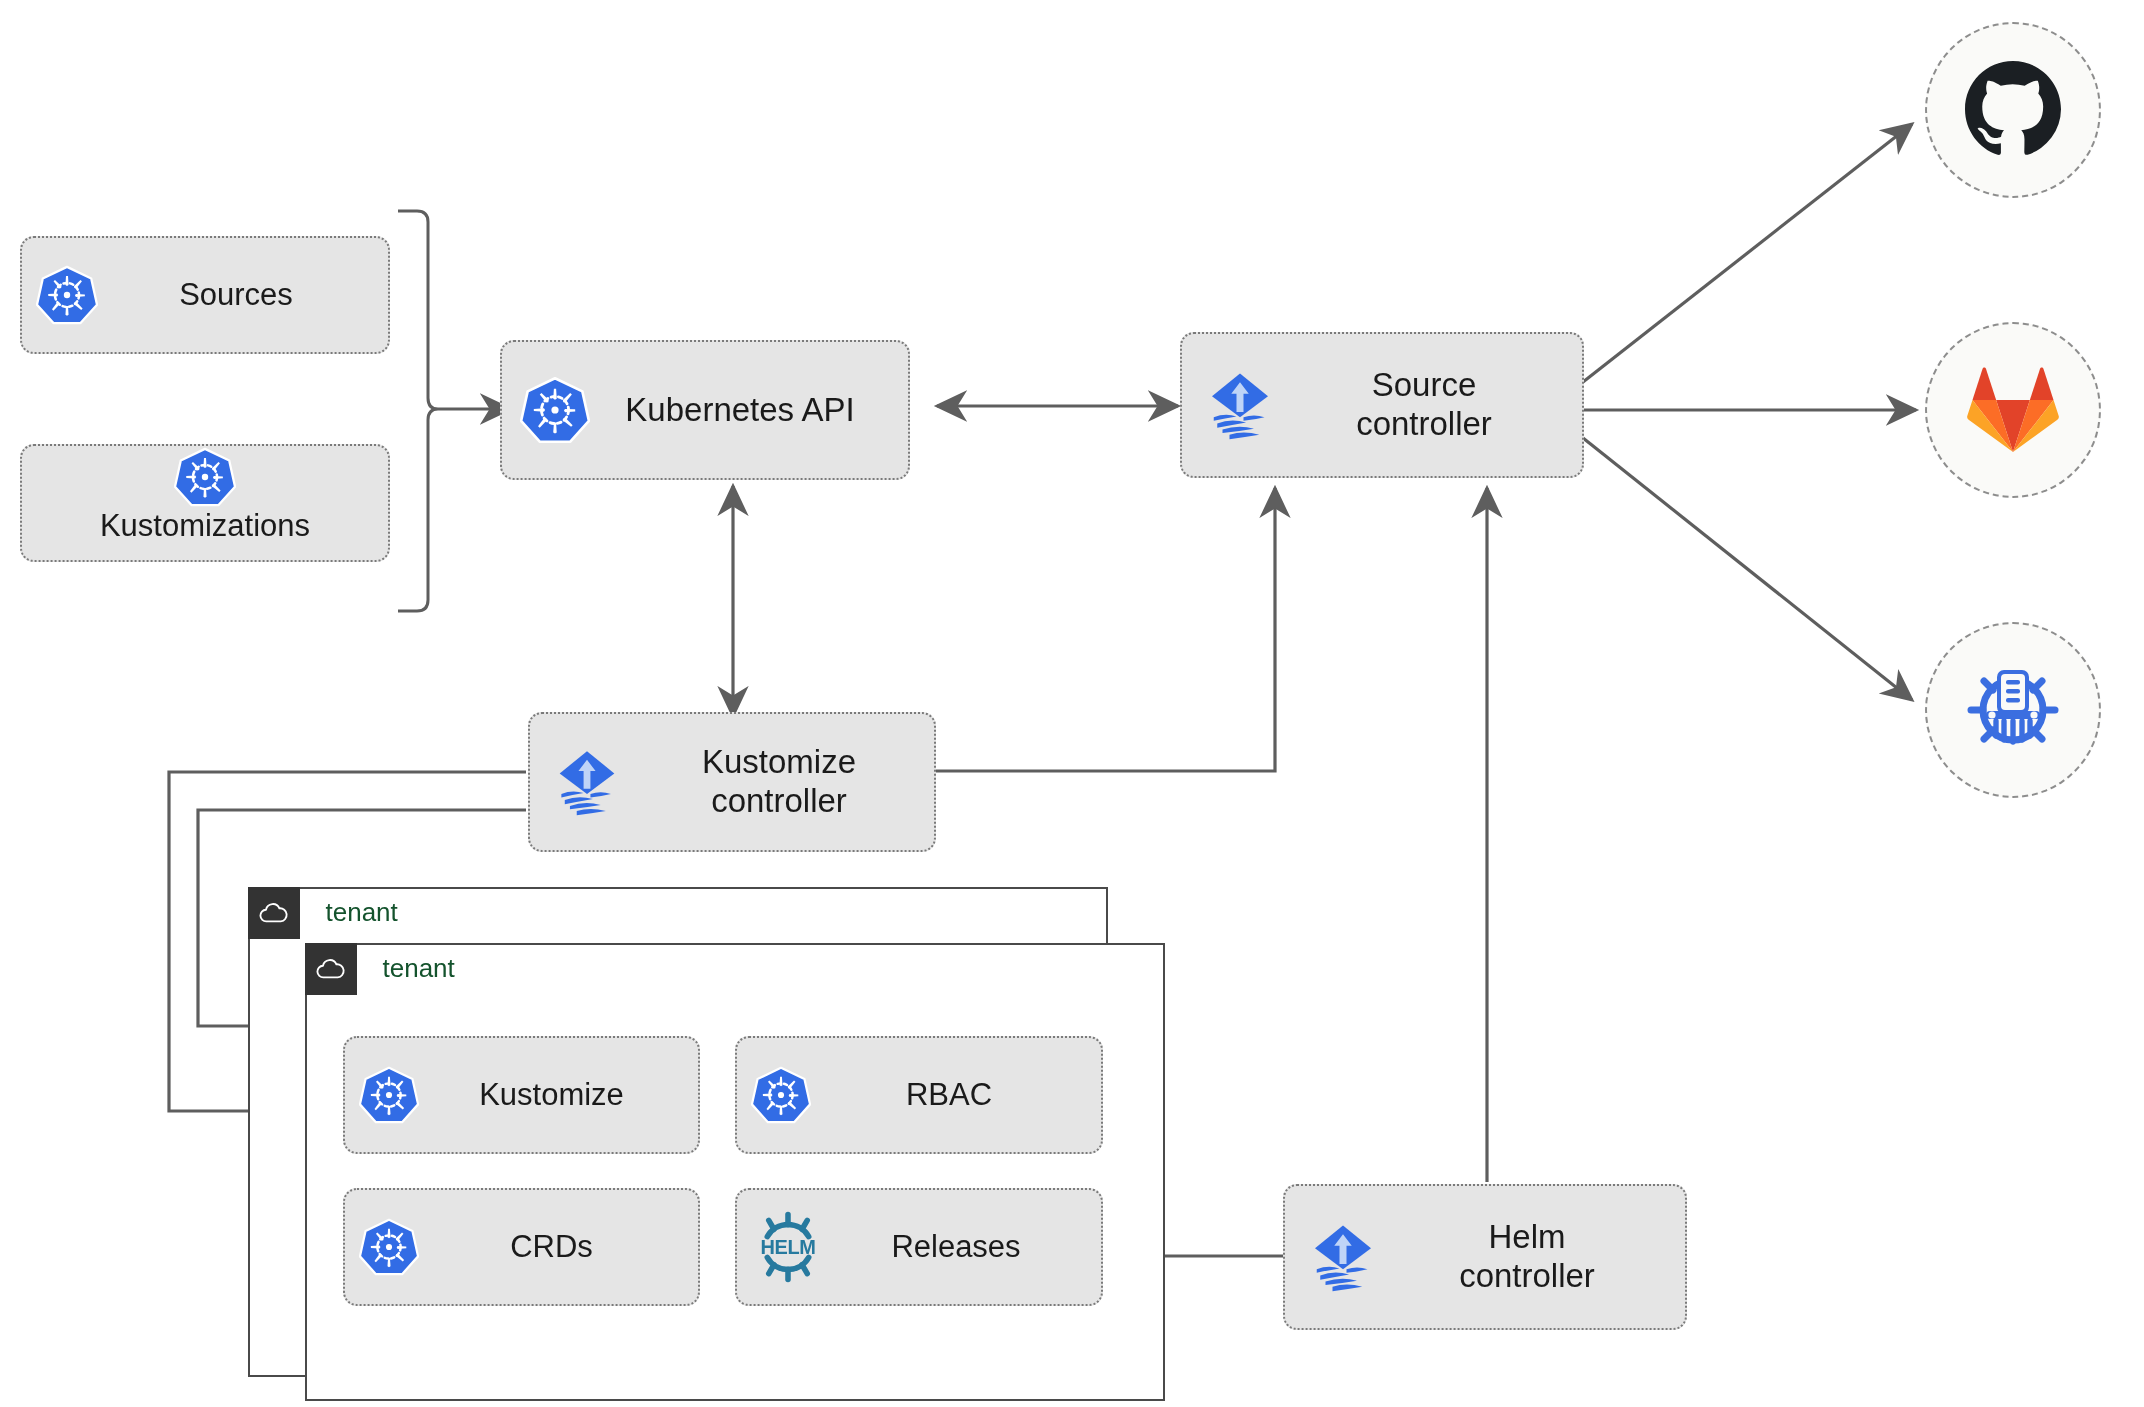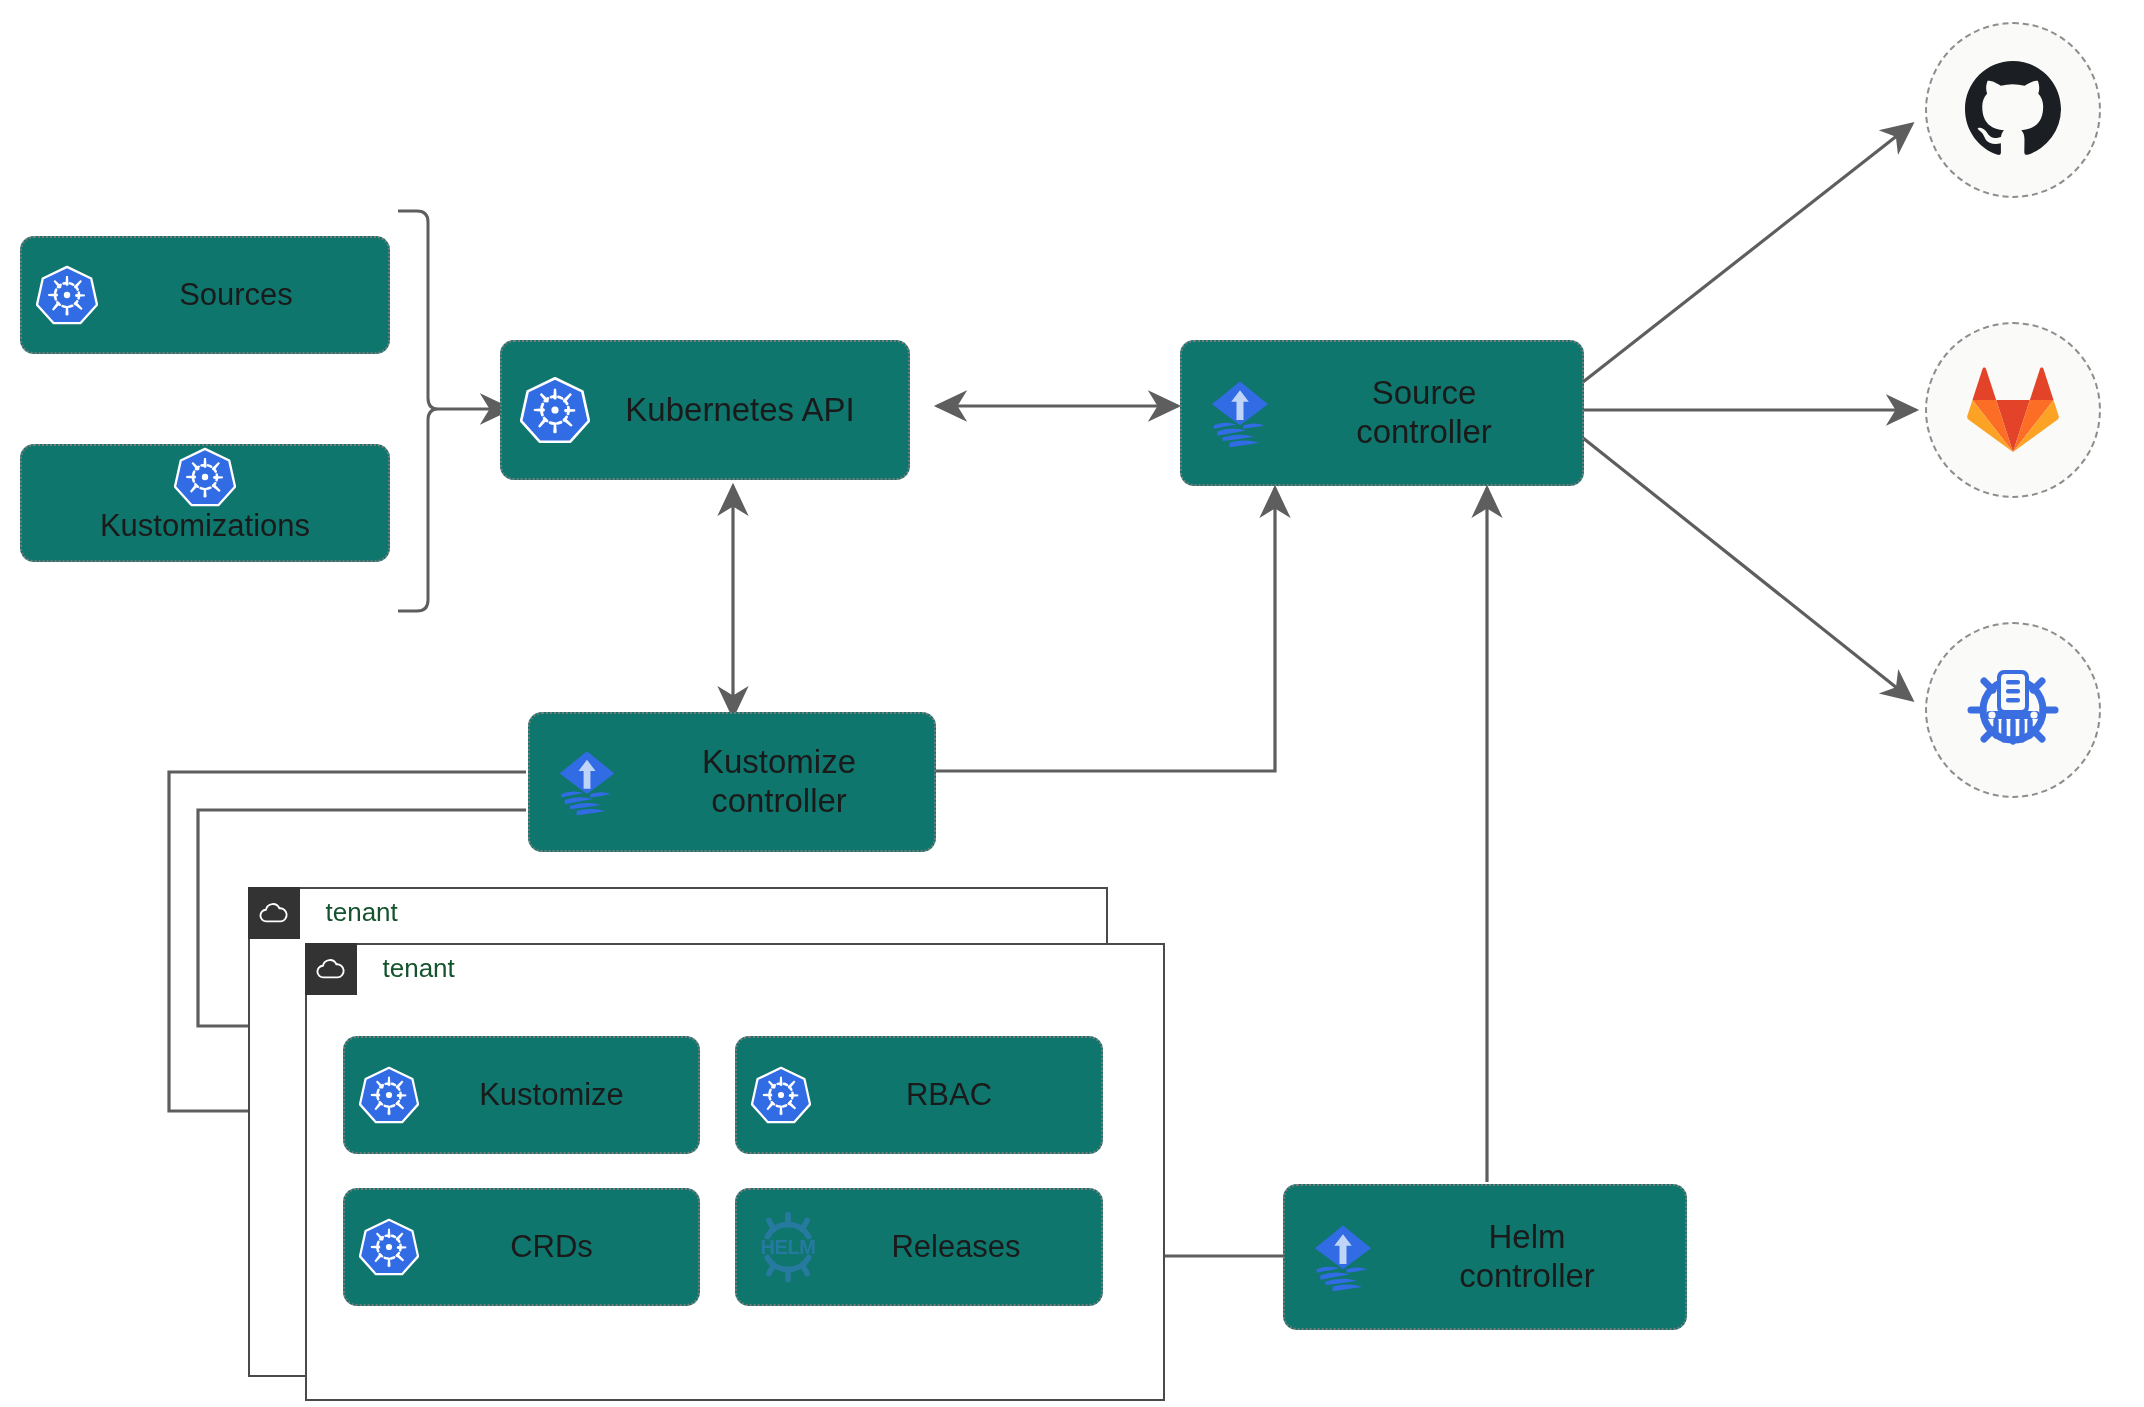--- a/index.html
+++ b/index.html
@@ -21,21 +21,21 @@
     left: 0; top: 0;
     width: 2144px;
     height: 1407px;
     pointer-events: none;
   }
 
   
   .node {
     position: absolute;
     box-sizing: border-box;
-    background: #0f766e;
+    background: #e5e5e5;
     border: 2.5px dotted #7a7a7a;
     border-radius: 14px;
     display: flex;
     align-items: center;
     z-index: 5;
   }
   .node .ico {
     flex: 0 0 auto;
     display: flex;
     align-items: center;
@@ -204,21 +204,21 @@
           <path d="M39.8 39.6l1.9-.4 6.4 6.7-1.4 1.5-7.3-5.9z"></path>
           <path d="M45.9 16.5l1.5 1.4-5.9 7.3-1.9-.4-.4-1.9z"></path>
           <path d="M22.1 39.2l1.9.4.4 1.9-6.4 6.7-1.5-1.4z"></path>
         </g>
         <circle cx="32" cy="32" r="12.4" fill="none" stroke="#ffffff" stroke-width="2.6" stroke-dasharray="3.6 3.2" stroke-linecap="round"></circle>
       </svg>
     </span>
     <span class="lbl" style="font-size:33px;">Kubernetes API</span>
   </div>
 
-  <div class="node" style="left:1180px; top:340px; width:404px; height:146px; padding:0 16px;">
+  <div class="node" style="left:1180px; top:332px; width:404px; height:146px; padding:0 16px;">
     <span class="ico">
       <svg width="84" height="84" viewBox="0 0 96 96" aria-hidden="true">
         <polygon points="48,12 80,38 48,62 16,38" fill="#326CE5"></polygon>
         <path d="M48 22 L58 35 L52 35 L52 56 L44 56 L44 35 L38 35 Z" fill="#BFD4F7"></path>
         <g fill="#326CE5">
           <path d="M18 62 Q31 57 44 61 Q31 63 18 66 Z"></path>
           <path d="M22 69 Q38 63 55 68 Q38 71 22 74 Z"></path>
           <path d="M28 76 Q46 70 64 75 Q46 78 28 80 Z"></path>
           <path d="M36 82 Q52 77 70 82 Q52 85 36 87 Z"></path>
           <path d="M52 62 Q64 58 76 62 Q64 65 52 66 Z"></path>

